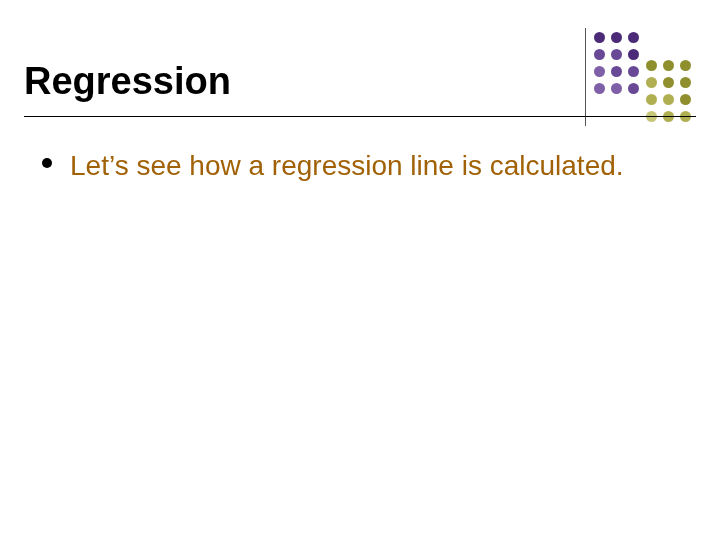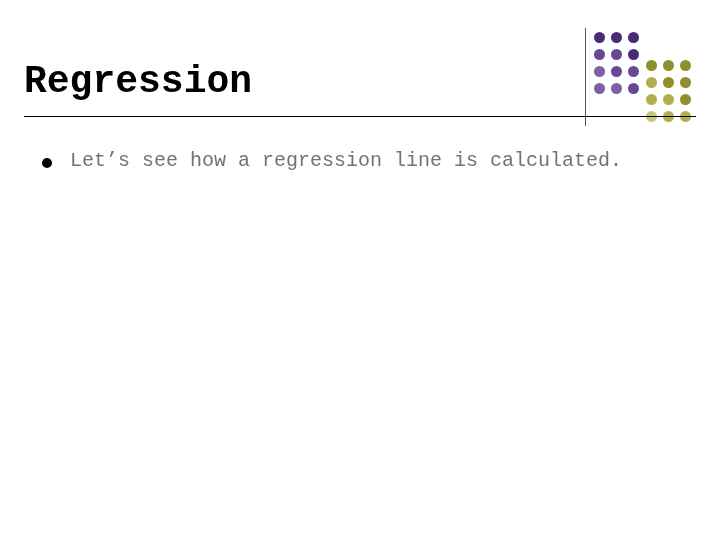--- a/index.html
+++ b/index.html
@@ -1,15 +1,15 @@
 <!DOCTYPE html>
 <html><head>
 <meta charset="utf-8">
 <style>
-  * { margin: 0; padding: 0; box-sizing: border-box; font-family: Liberation Mono, monospace; }
+  * { margin: 0; padding: 0; box-sizing: border-box; }
   html, body {
     width: 720px;
     height: 540px;
     background: #ffffff;
     font-family: Arial, Helvetica, sans-serif;
     color: #000;
     overflow: hidden;
     position: relative;
   }
 
@@ -58,23 +58,23 @@
   .bullet-dot {
     width: 10px;
     height: 10px;
     border-radius: 50%;
     background: #000;
     flex-shrink: 0;
     margin-top: 10px;
   }
 
   .bullet-text {
-    font-size: 20px;
+    font-size: 28px;
     line-height: 1.3;
-    color: #737373;
+    color: #a16207;
   }
 
   .decoration {
     position: absolute;
     top: 28px;
     right: 28px;
     display: flex;
     align-items: flex-end;
     gap: 0;
   }

